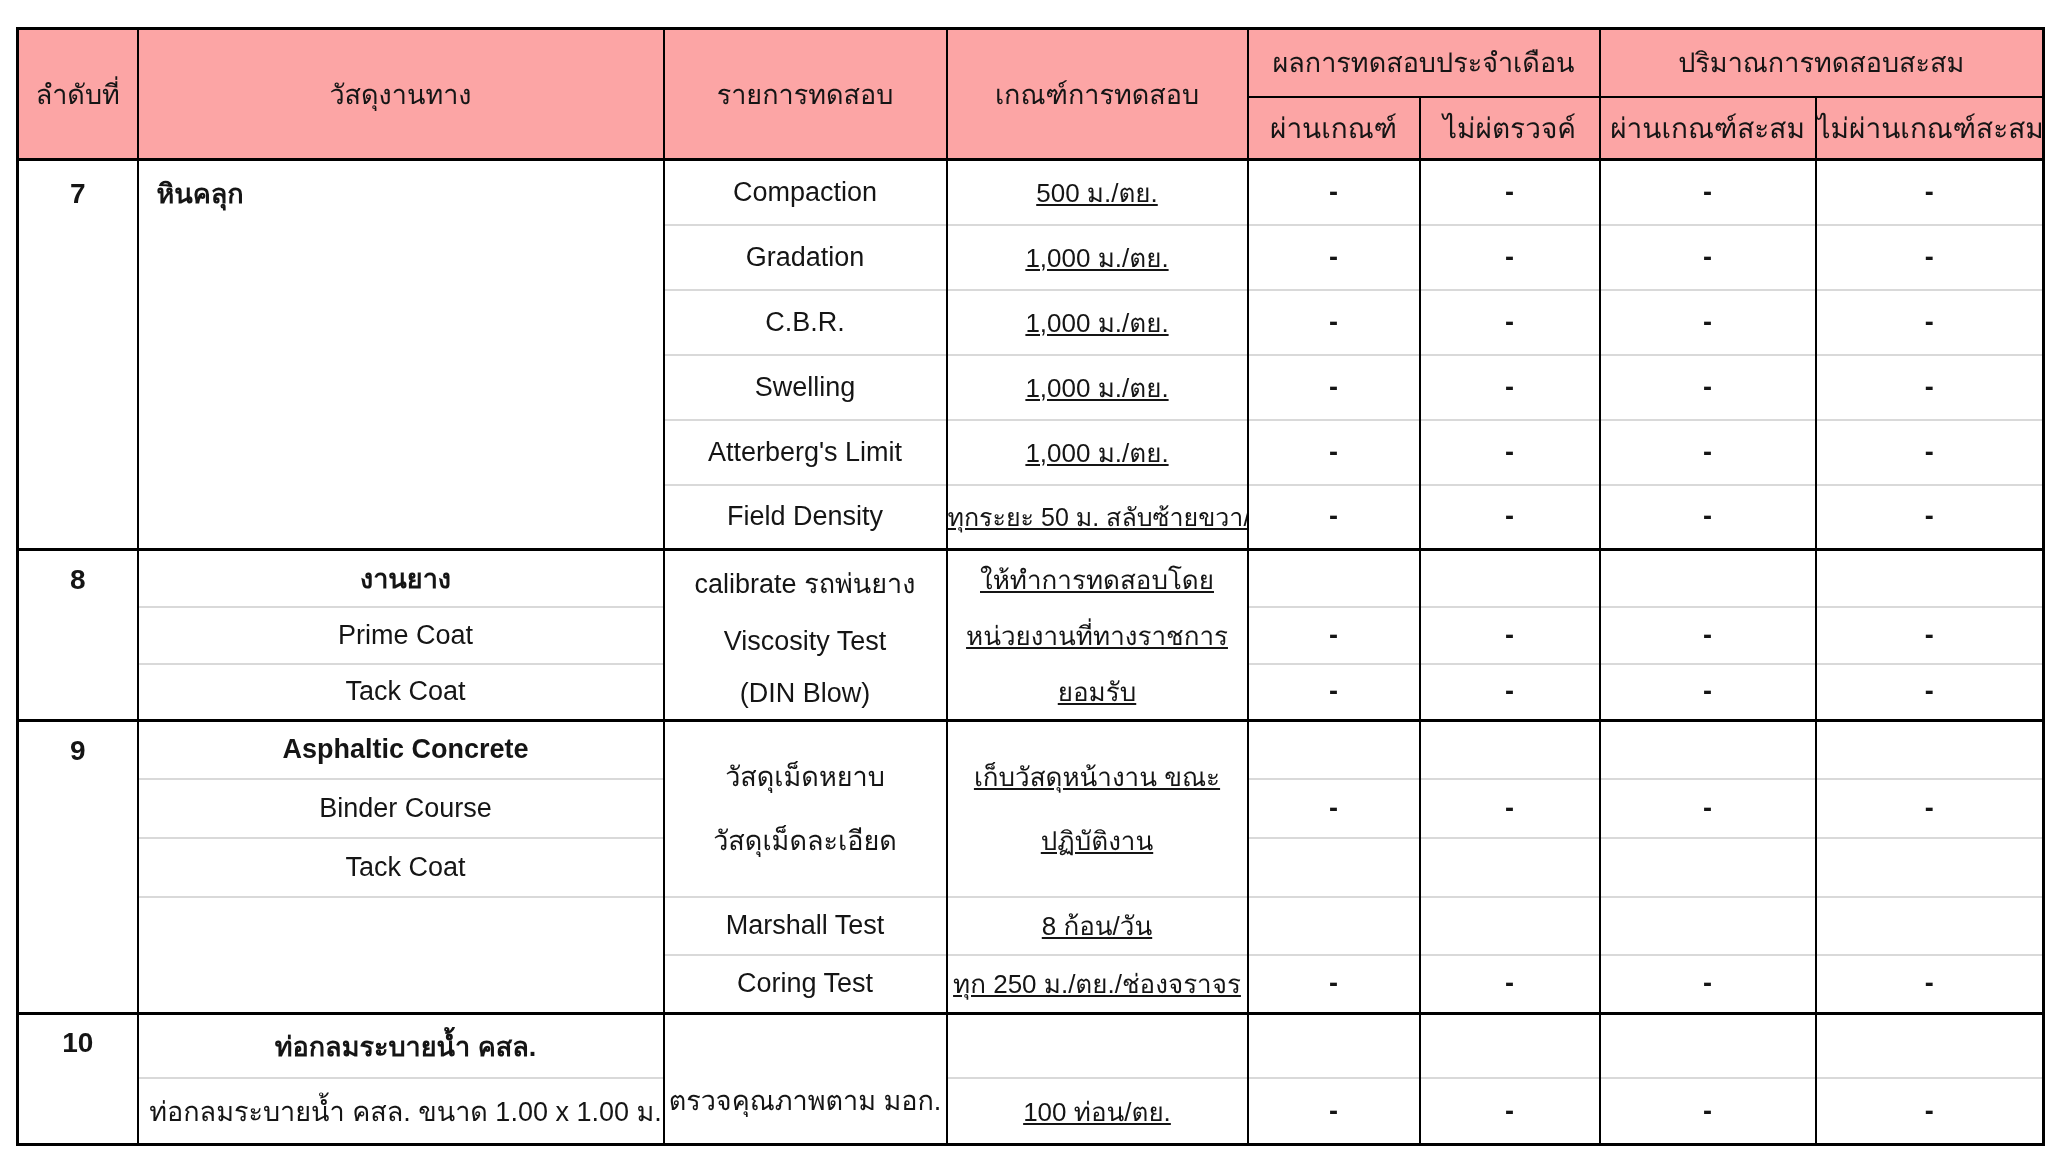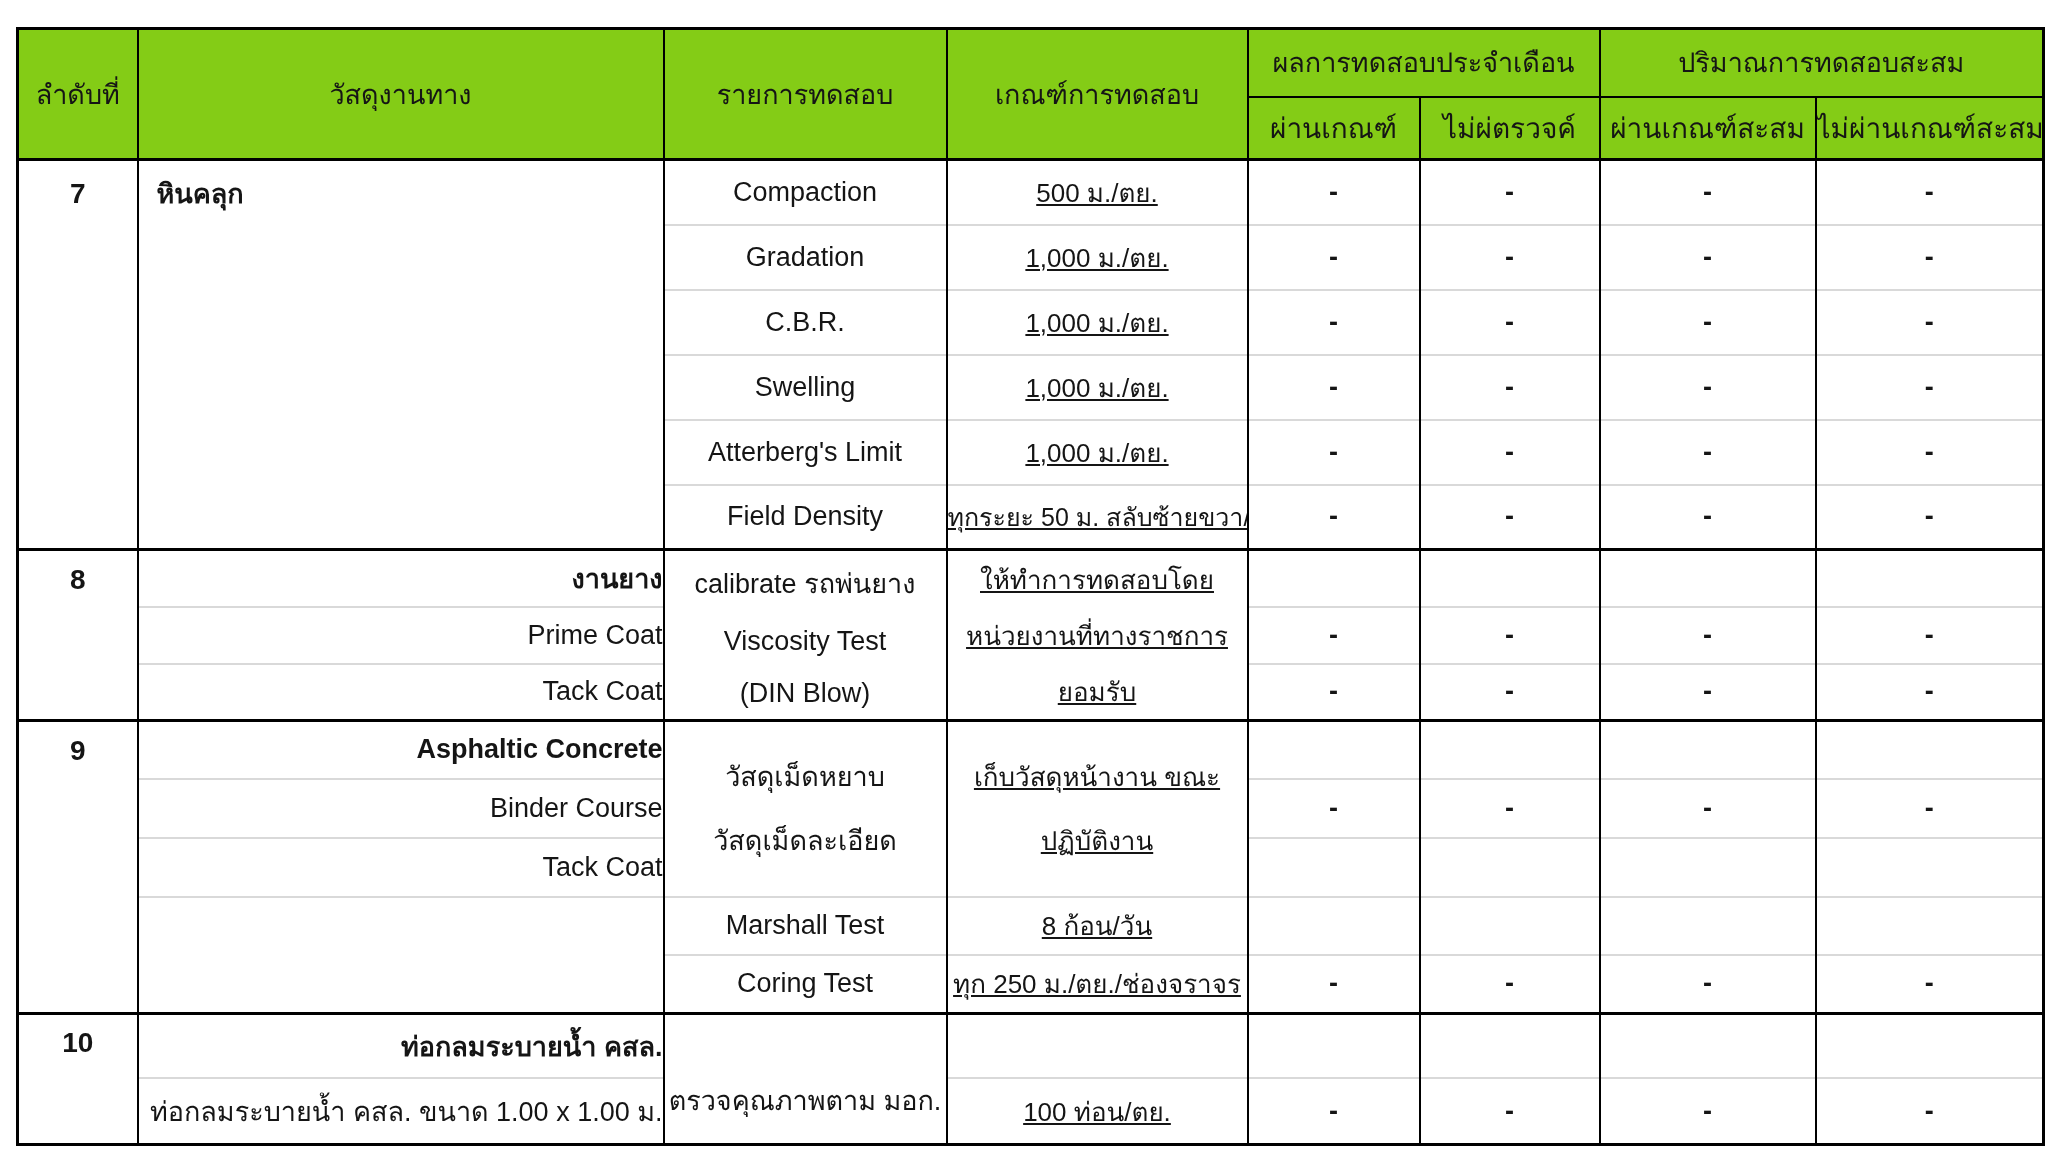--- a/index.html
+++ b/index.html
@@ -13,35 +13,35 @@
     position:absolute;left:16px;top:27px;width:2026px;
     border-collapse:collapse;table-layout:fixed;
     border:3px solid #000;
   }
   th,td{
     border-left:2px solid #000;border-right:2px solid #000;
     padding:0;font-size:27px;font-weight:400;text-align:center;
     vertical-align:middle;overflow:hidden;white-space:nowrap;
   }
   thead th{
-    background:#84cc16;border:2px solid #000;font-weight:500;
+    background:#fca5a5;border:2px solid #000;font-weight:500;
   }
   thead tr.grp{height:68px;}
   thead tr.sub{height:63px;}
   thead tr.sub th{border-bottom:3px solid #000;font-size:28px;}
   tbody td{border-top:2px solid #d9d9d9;}
   tbody tr.sec-start > td{border-top:3px solid #000;}
   tr.h65{height:65px;} tr.h57{height:57px;} tr.h58{height:58px;}
   tr.h59{height:59px;} tr.h56{height:56px;}
 
   td.num{vertical-align:top;font-weight:700;font-size:28px;}
   td.num .nw{display:flex;align-items:center;justify-content:center;}
   .nh65{height:65px;} .nh57{height:57px;} .nh58{height:58px;} .nh56{height:56px;}
 
-  td.mat{text-align:right;padding-left:10px;}
+  td.mat{text-align:center;padding-left:10px;}
   td.mat-merged{vertical-align:top;text-align:left;}
   td.mat-merged .mw{height:65px;display:flex;align-items:center;padding-left:18px;}
   .w700{font-weight:700;} .w600{font-weight:600;}
 
   td.flexcell .vflex{display:flex;flex-direction:column;justify-content:space-around;align-items:center;}
   .vh168{height:168px;} .vh172{height:128px;text-align:right;} .vh108{height:128px;}
 
   td.crit{font-size:26px;text-decoration:underline;}
   td.crit.tight{font-size:25px;}
   td.res{font-weight:600;font-size:27px;}

